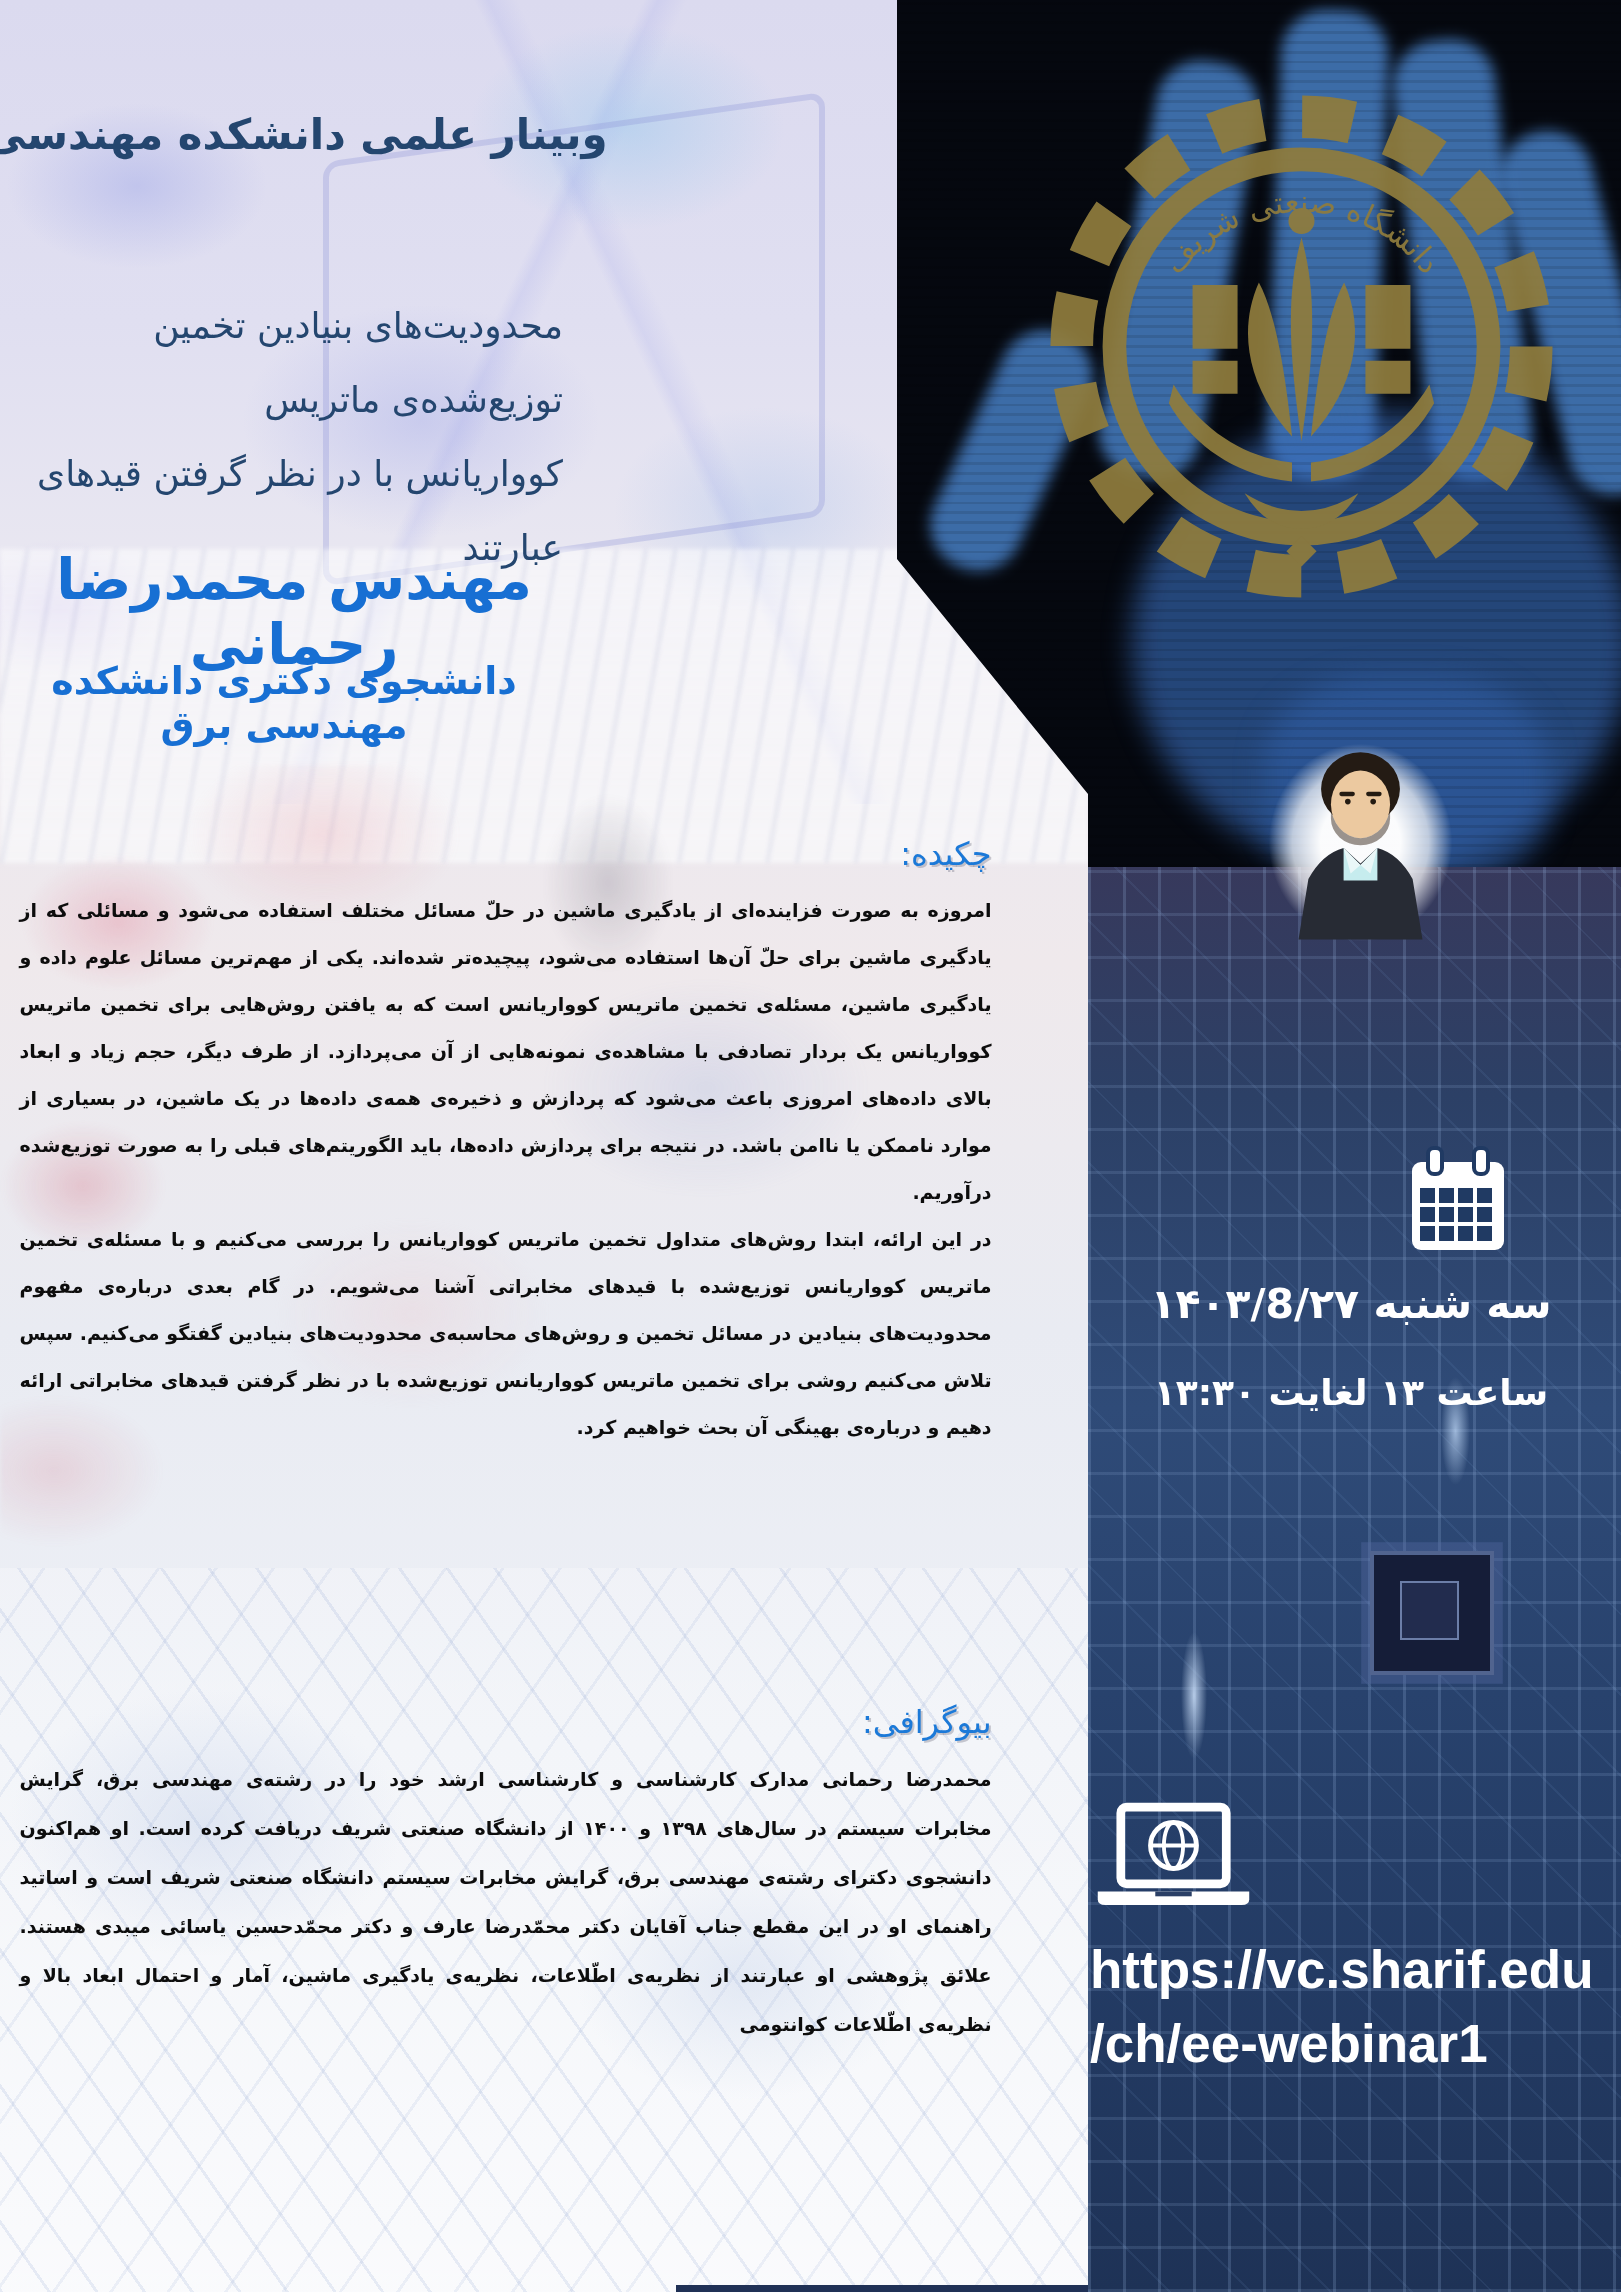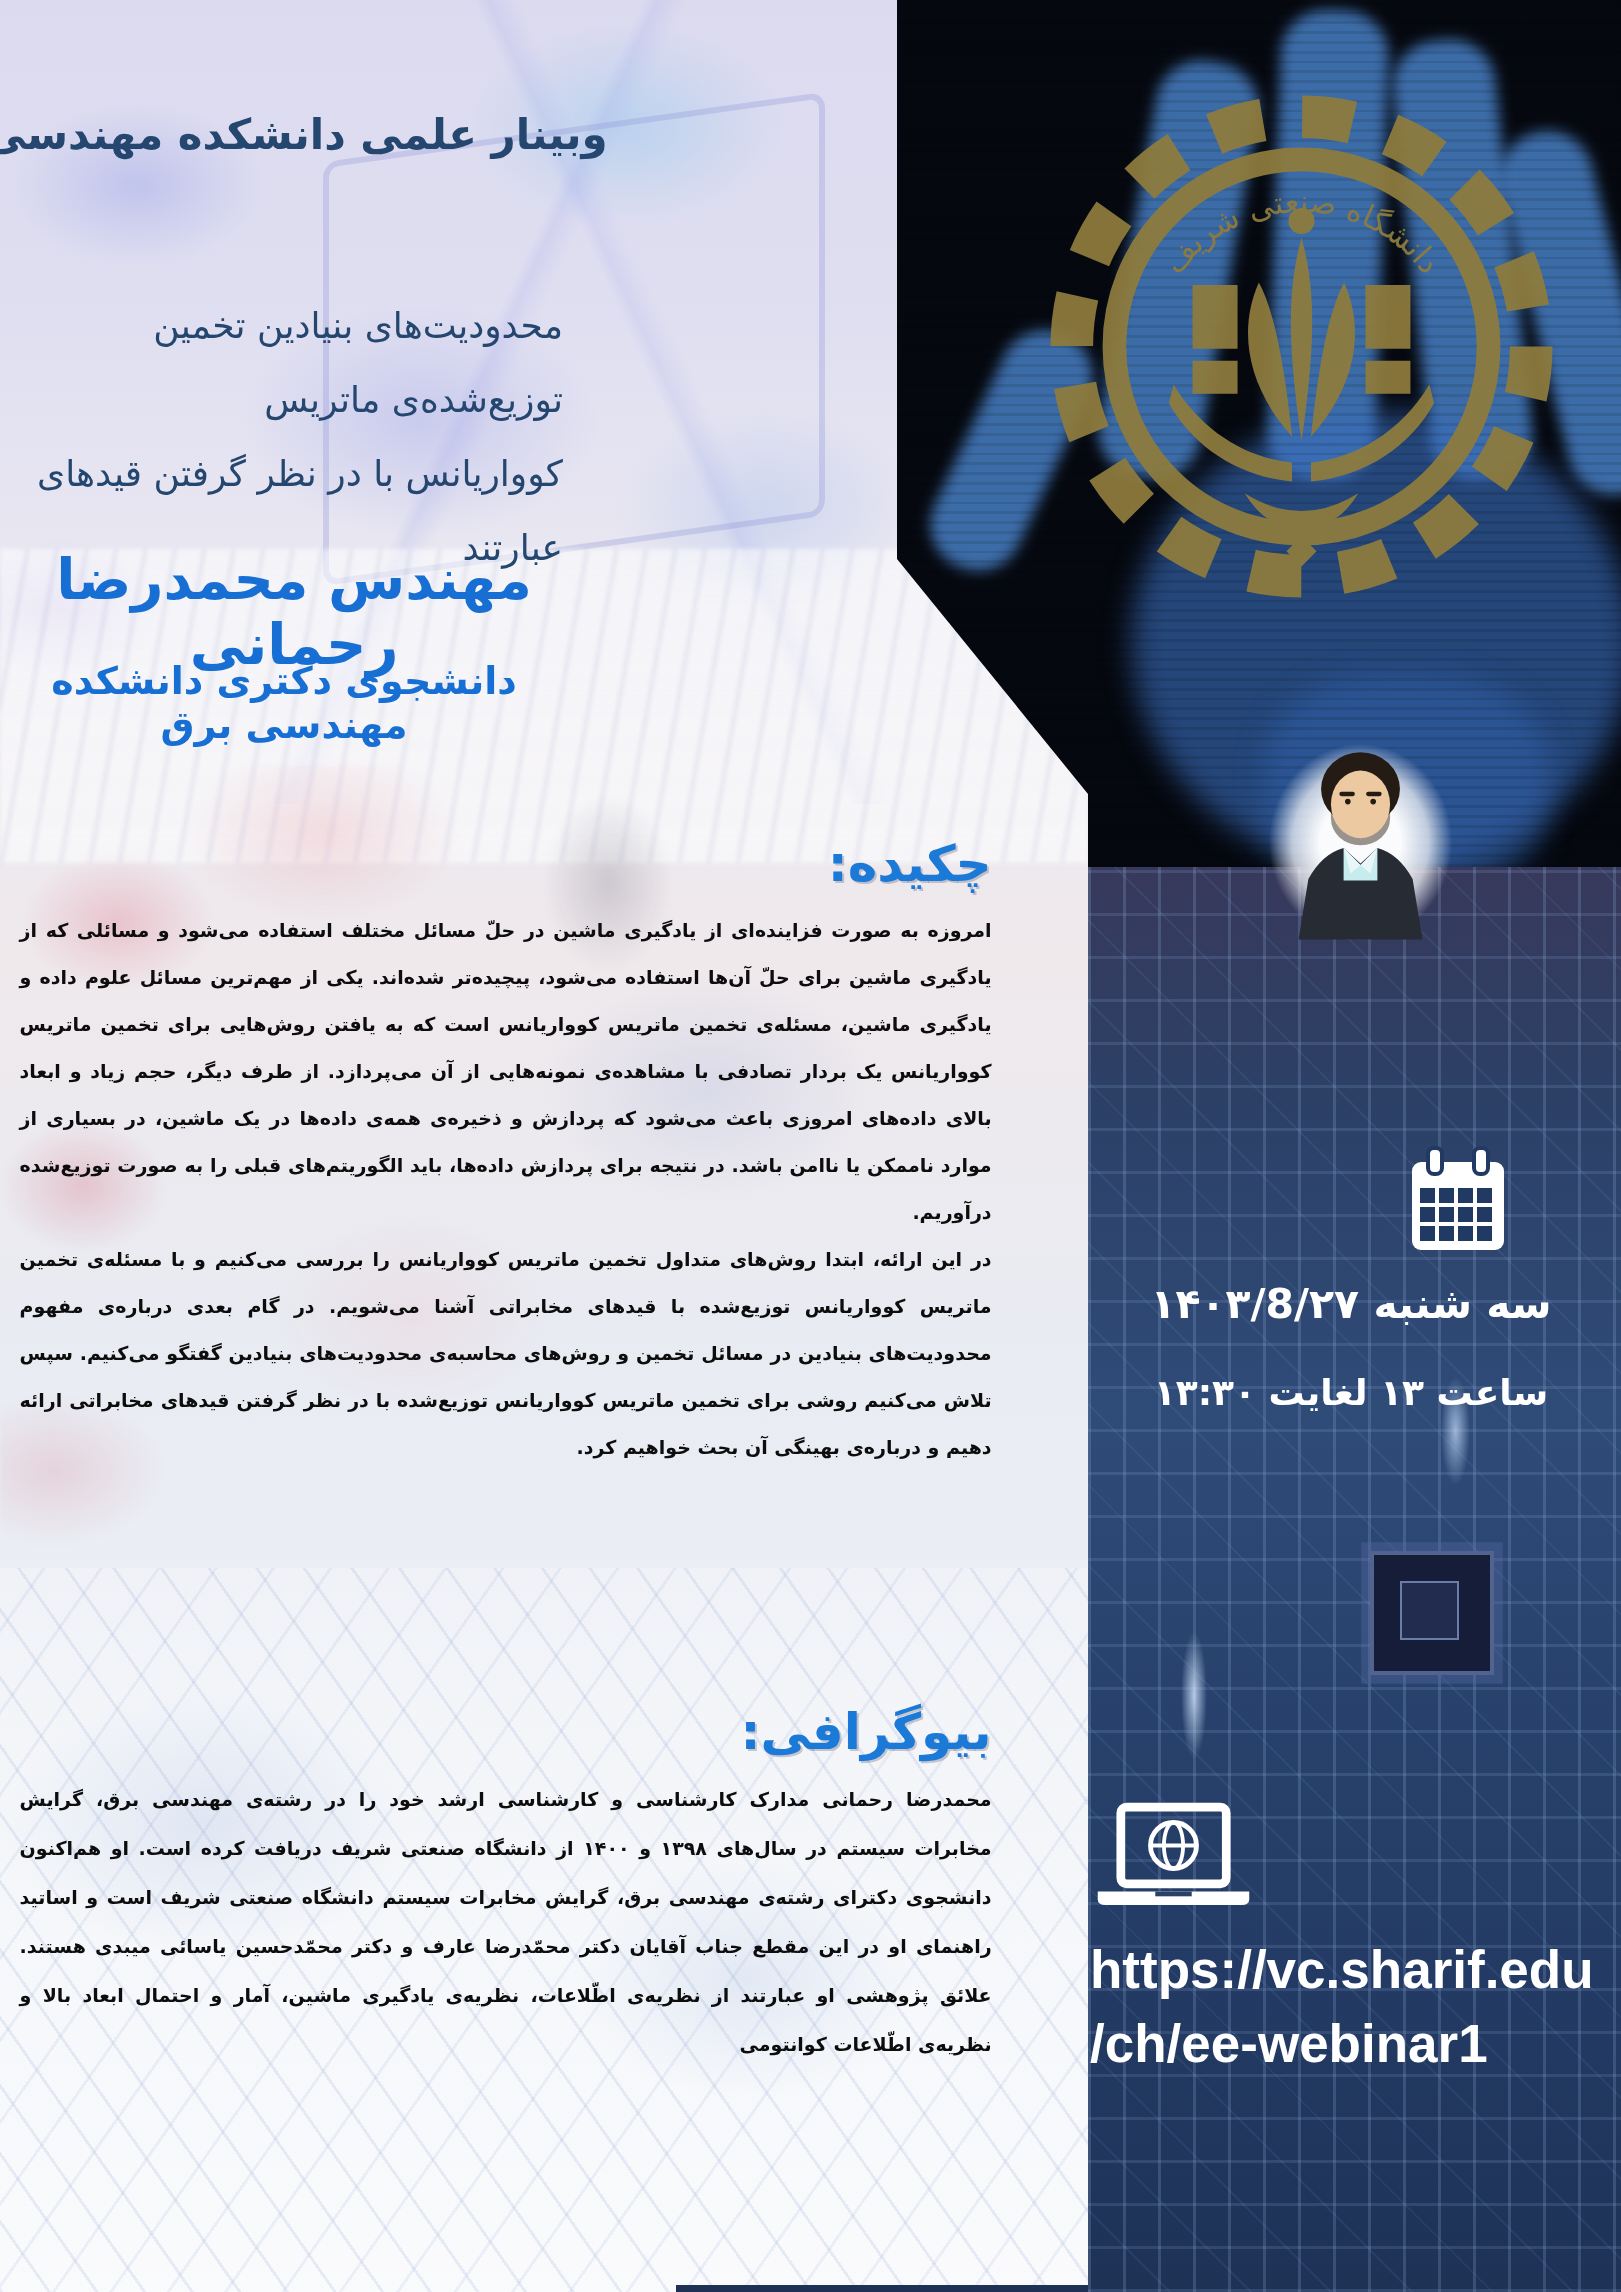--- a/index.html
+++ b/index.html
@@ -59,21 +59,21 @@
   
   .header-block{position:absolute;left:19.6px;top:110px;width:588px;text-align:center;direction:rtl;}
   .main-title{font-size:42px;font-weight:700;color:#24466f;white-space:nowrap;}
   .subtitle{position:absolute;left:14px;top:289px;width:549px;text-align:right;direction:rtl;
     font-size:36px;font-weight:400;color:#24466f;line-height:74px;}
   .speaker-name{position:absolute;left:19.6px;top:547px;width:549px;text-align:center;direction:rtl;
     font-size:56px;font-weight:700;color:#176fd3;}
   .speaker-role{position:absolute;left:0px;top:659px;width:568px;text-align:center;direction:rtl;
     font-size:38px;font-weight:700;color:#176fd3;}
   .section-heading{
-    font-size:50px;font-weight:700;color:#1b79d8;direction:rtl;
+    font-size:32px;font-weight:400;color:#1b79d8;direction:rtl;
     text-shadow:2px 2px 0 rgba(110,110,125,.35);
   }
   .abstract-block{position:absolute;left:19.6px;top:835px;width:972px;direction:rtl;}
   .bio-block{position:absolute;left:19.6px;top:1703px;width:972px;direction:rtl;}
   .body-text{
     margin-top:13.7px;font-size:19px;font-weight:700;color:#0d0d0d;
     line-height:47px;text-align:justify;direction:rtl;
   }
   .bio-block .body-text{line-height:49px;}
   

